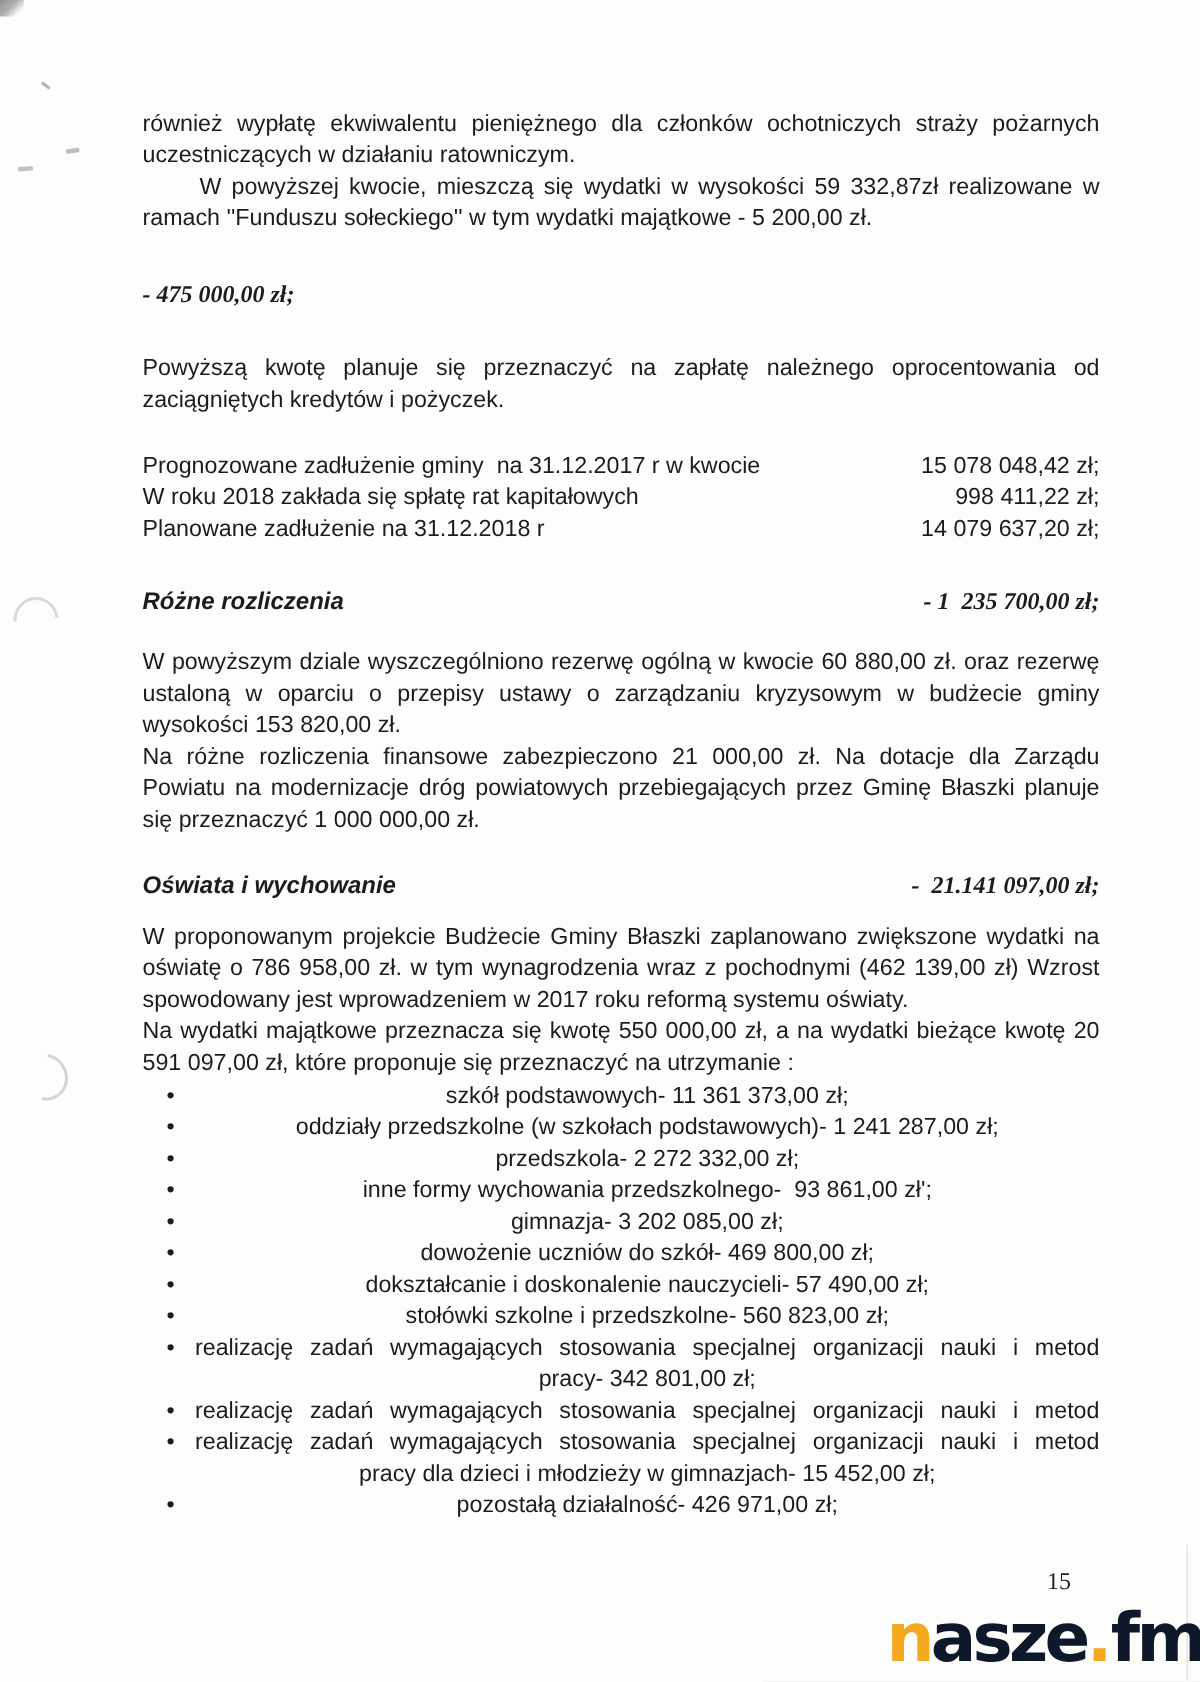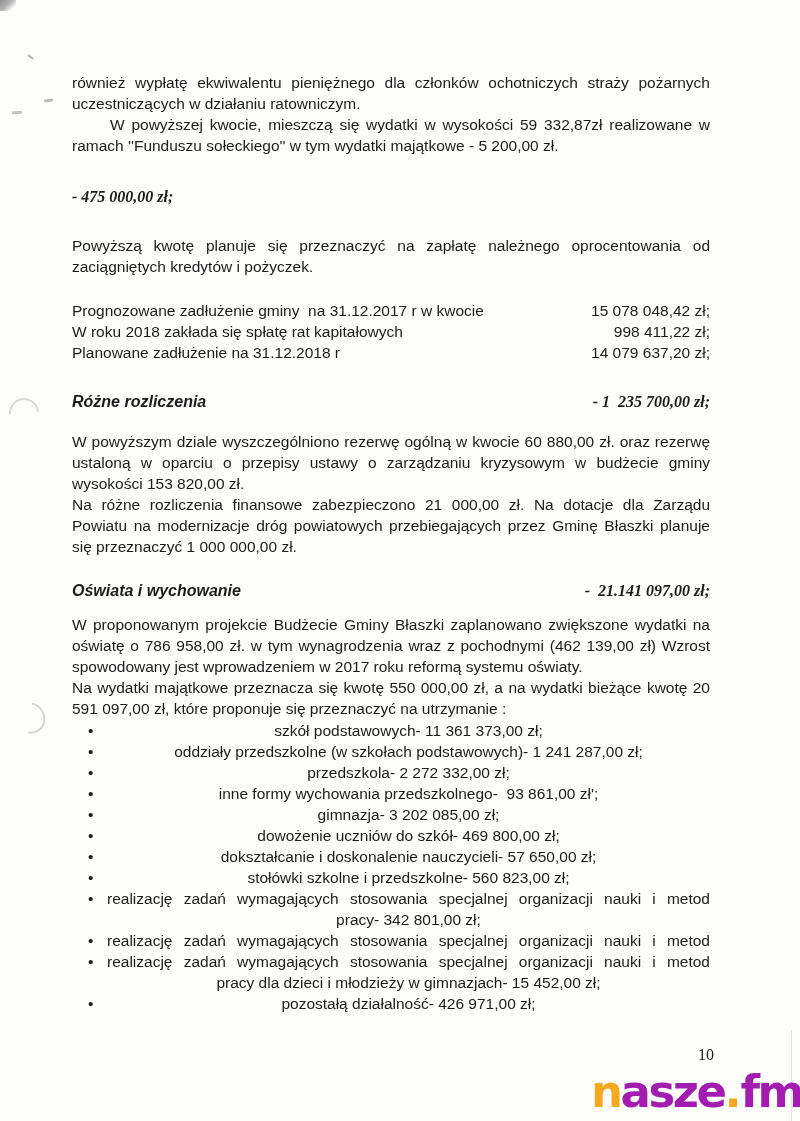--- a/index.html
+++ b/index.html
@@ -7,21 +7,21 @@
     position:relative;
     width:800px; height:1121px;
     margin:0 auto;
     background:#fdfdfc;
     overflow:hidden;
     font-family:"Liberation Sans", sans-serif;
     color:#1c1c1c;
   }
   .content {
     position:absolute;
-    left:72px; top:72px;
+    left:95px; top:72px;
     width:638px;
     font-size:15.5px;
     line-height:21px;
   }
   p { margin:0; text-align:justify; }
   .indent { text-indent:38px; }
 
   .section-heading {
     display:flex; justify-content:space-between; align-items:baseline;
     font-weight:bold; font-style:italic; font-size:16px;
@@ -56,21 +56,21 @@
     font-size:16px; color:#222;
   }
   .logo {
     position:absolute; right:-2px; bottom:7px;
     font-family:"DejaVu Sans", sans-serif;
     font-weight:bold; font-size:45px; letter-spacing:-2.5px;
     line-height:1;
     white-space:nowrap;
   }
   .logo .orange { color:#F5A91E; }
-  .logo .dark { color:#a21caf; }
+  .logo .dark { color:#0f172a; }
   .logo .dot { color:#F5A91E; letter-spacing:-1px; }
 
   
   .artifact { position:absolute; pointer-events:none; }
   .corner-smudge {
     left:0; top:0; width:16px; height:11px;
     background:linear-gradient(135deg,#6a6a6a 0%,#9a9a9a 45%,transparent 80%);
     opacity:.75;
   }
   .speck { background:#b4b4b4; border-radius:1px; }
@@ -184,21 +184,21 @@
         <div class="bullet-body">
           <span>dowożenie uczniów do szkół</span>
           <span class="b-amount">- 469 800,00 zł;</span>
         </div>
       </div>
 
       <div class="bullet-item">
         <span class="bullet">•</span>
         <div class="bullet-body">
           <span>dokształcanie i doskonalenie nauczycieli</span>
-          <span class="b-amount">- 57 650,00 zł;</span>
+          <span class="b-amount">- 57 490,00 zł;</span>
         </div>
       </div>
 
       <div class="bullet-item">
         <span class="bullet">•</span>
         <div class="bullet-body">
           <span>stołówki szkolne i przedszkolne</span>
           <span class="b-amount">- 560 823,00 zł;</span>
         </div>
       </div>
@@ -236,18 +236,18 @@
         <span class="bullet">•</span>
         <div class="bullet-body">
           <span>pozostałą działalność</span>
           <span class="b-amount">- 426 971,00 zł;</span>
         </div>
       </div>
 
     </div>
   </div>
 
-  <div class="page-number">10</div>
+  <div class="page-number">15</div>
   <div class="logo">
     <span class="orange">n</span><span class="dark">asze</span><span class="dot">.</span><span class="dark">fm</span>
   </div>
 
 </div>
 
 </body></html>

